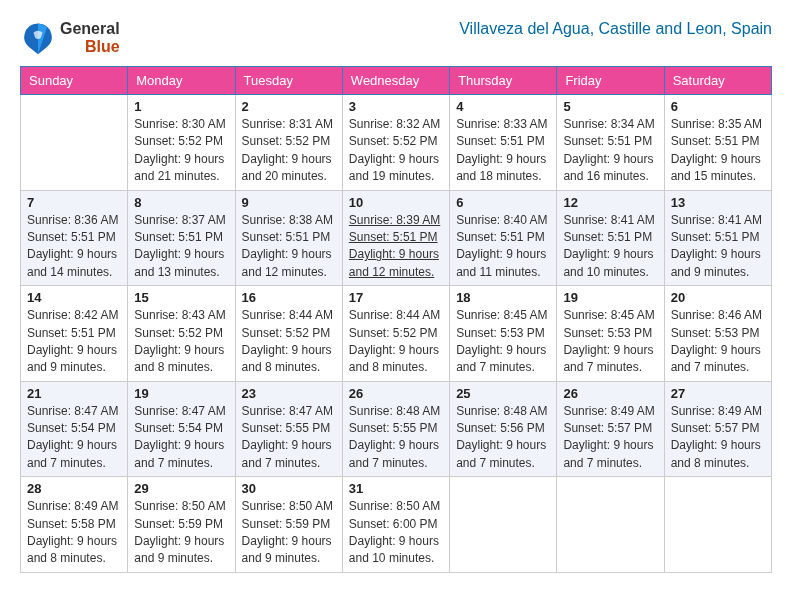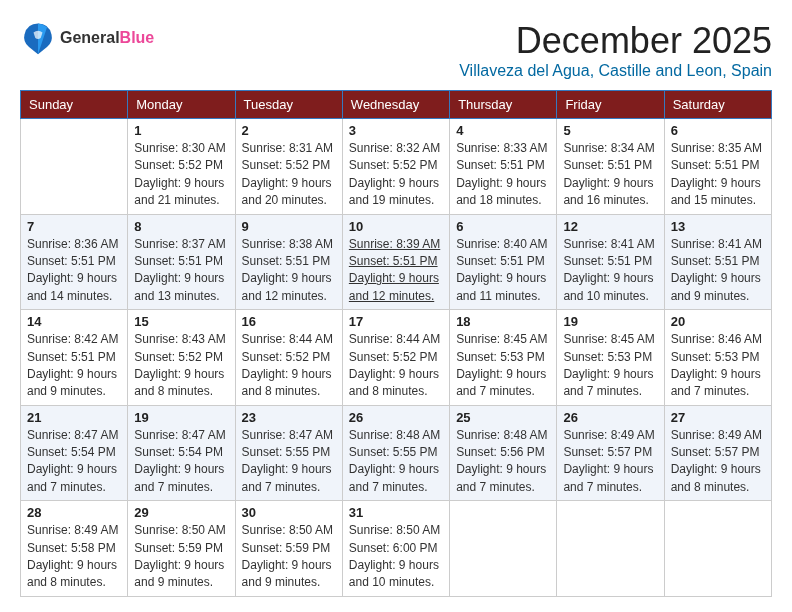--- a/index.html
+++ b/index.html
@@ -16,27 +16,27 @@
       align-items: flex-start;
       margin-bottom: 10px;
     }
     .logo {
       display: flex;
       align-items: center;
       gap: 4px;
     }
     .logo-text {
       display: flex;
-      flex-direction: row;
+      flex-direction: column;
       font-weight: bold;
       font-size: 16px;
       line-height: 1.1;
     }
     .logo-general { color: #333; }
-    .logo-blue { color: #ec4899; }
+    .logo-blue { color: #c2410c; text-align: right; }
     .logo-icon {
       width: 36px;
       height: 36px;
     }
     .title-area {
       text-align: right;
     }
     .month-title {
       font-size: 36px;
       font-weight: normal;
@@ -45,21 +45,21 @@
     .location-title {
       font-size: 16px;
       color: #0369a1;
     }
     .calendar-table {
       width: 100%;
       border-collapse: collapse;
       font-size: 11px;
     }
     .calendar-table th {
-      background: #7f1d1d;
+      background: #ec4899;
       color: #fff;
       text-align: left;
       padding: 6px 8px;
       font-size: 13px;
       font-weight: normal;
       border: 1px solid #3579c0;
     }
     .calendar-table td {
       border: 1px solid #ccc;
       vertical-align: top;
@@ -98,21 +98,20 @@
       <path d="M20 4 Q8 4 5 16 Q3 24 10 30 L20 38 L30 30 Q37 24 35 16 Q32 4 20 4Z" fill="#1a6bbf"></path>
       <path d="M20 4 Q25 4 30 8 L20 38 Z" fill="#2a9af0"></path>
       <path d="M15 14 Q20 10 25 14 L23 20 Q20 22 17 20Z" fill="white" opacity="0.7"></path>
     </svg>
     <div class="logo-text">
       <span class="logo-general">General</span>
       <span class="logo-blue">Blue</span>
     </div>
   </div>
   <div class="title-area">
-    <div class="month-title">December 2025</div>
     <div class="location-title">Villaveza del Agua, Castille and Leon, Spain</div>
   </div>
 </div>
 
 <table class="calendar-table">
   <thead>
     <tr>
     <th>Sunday</th>
         <th>Monday</th>
         <th>Tuesday</th>

